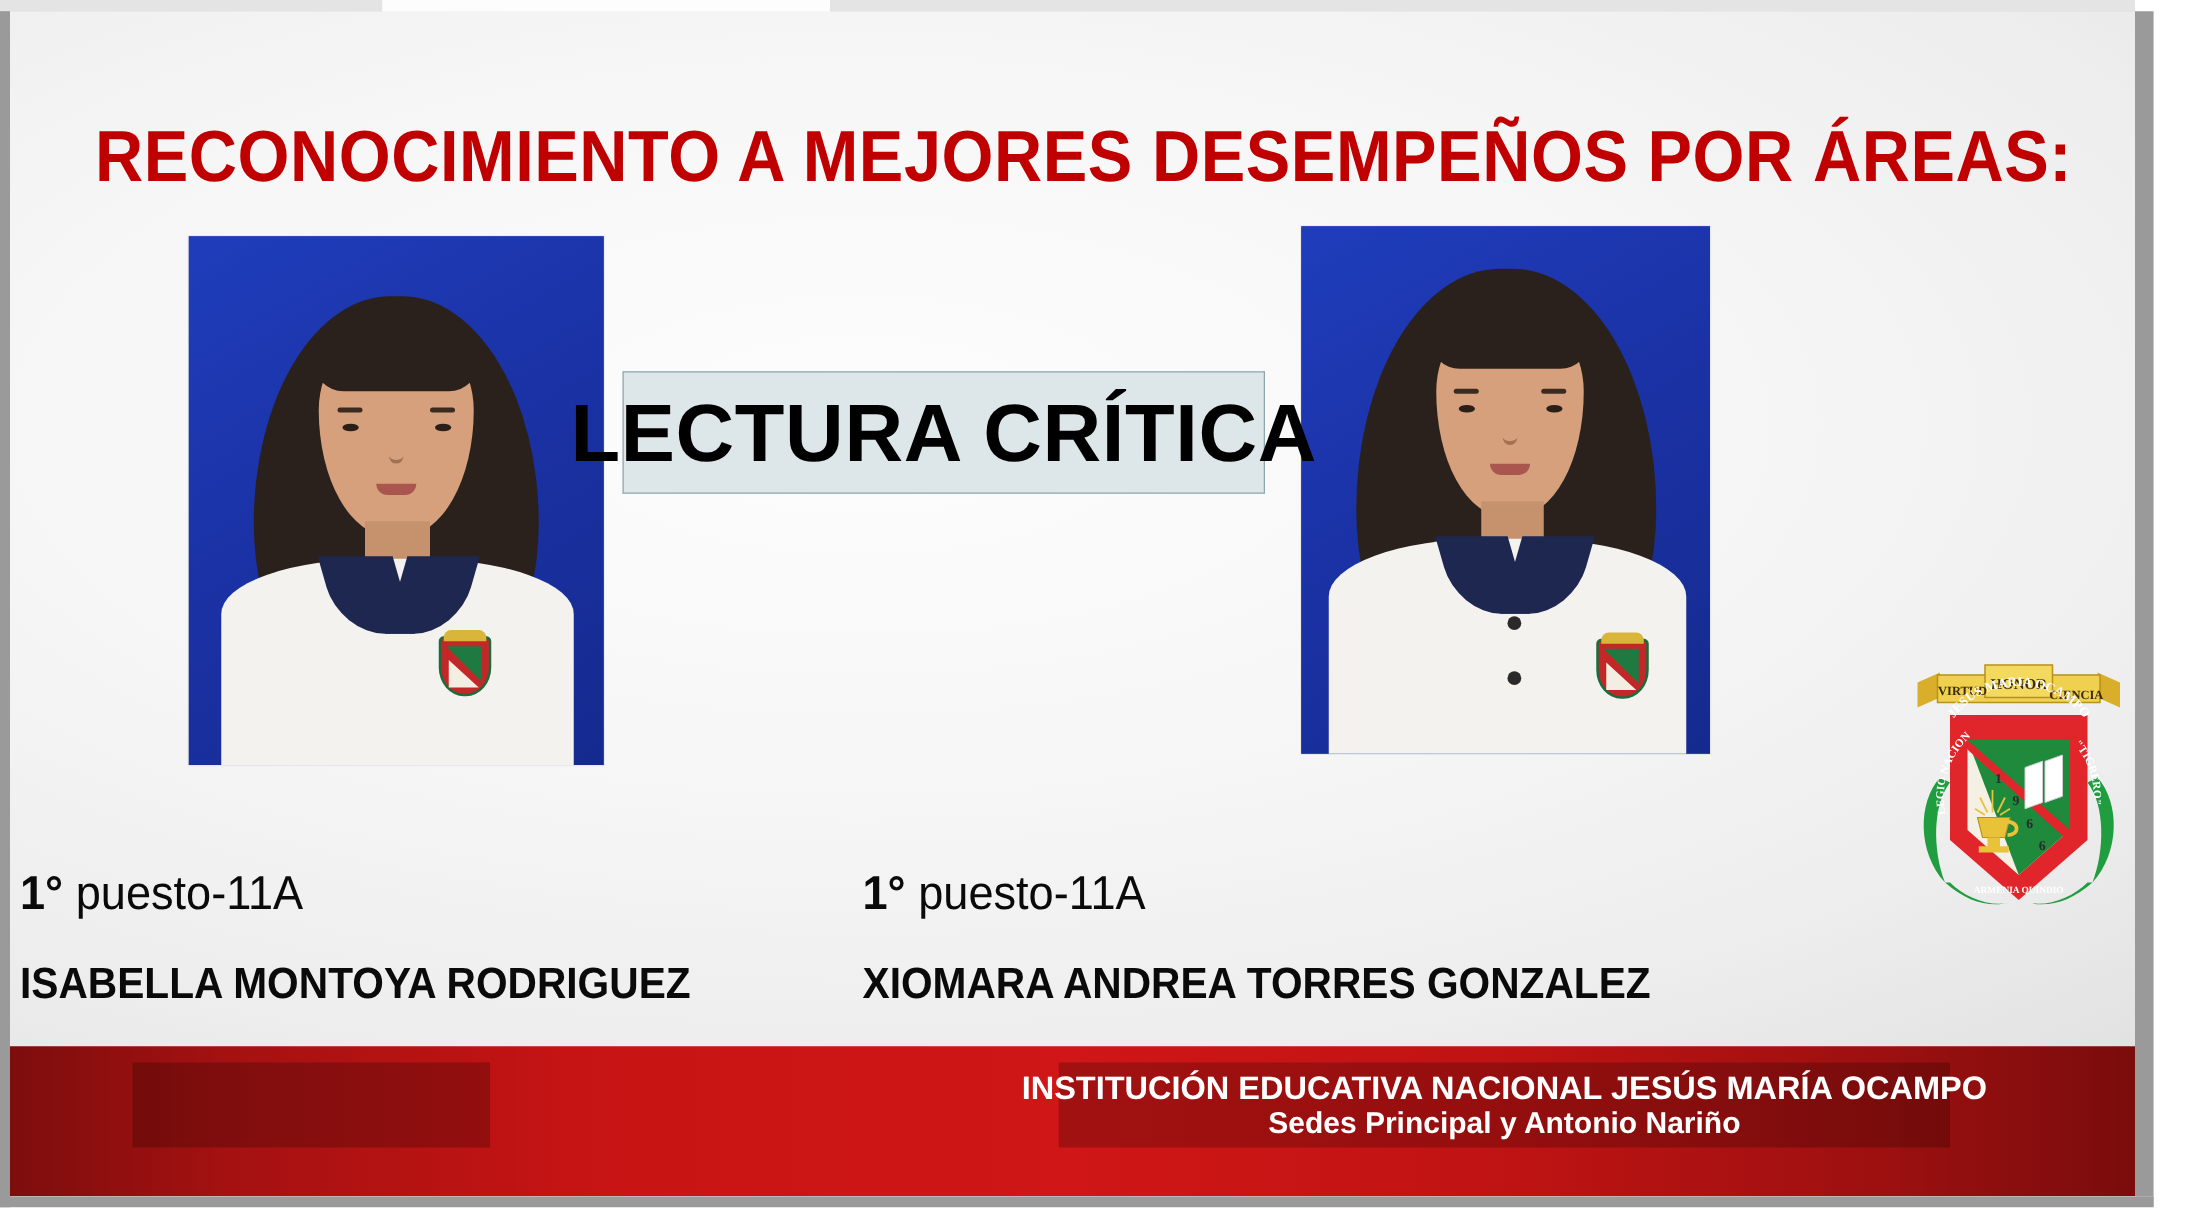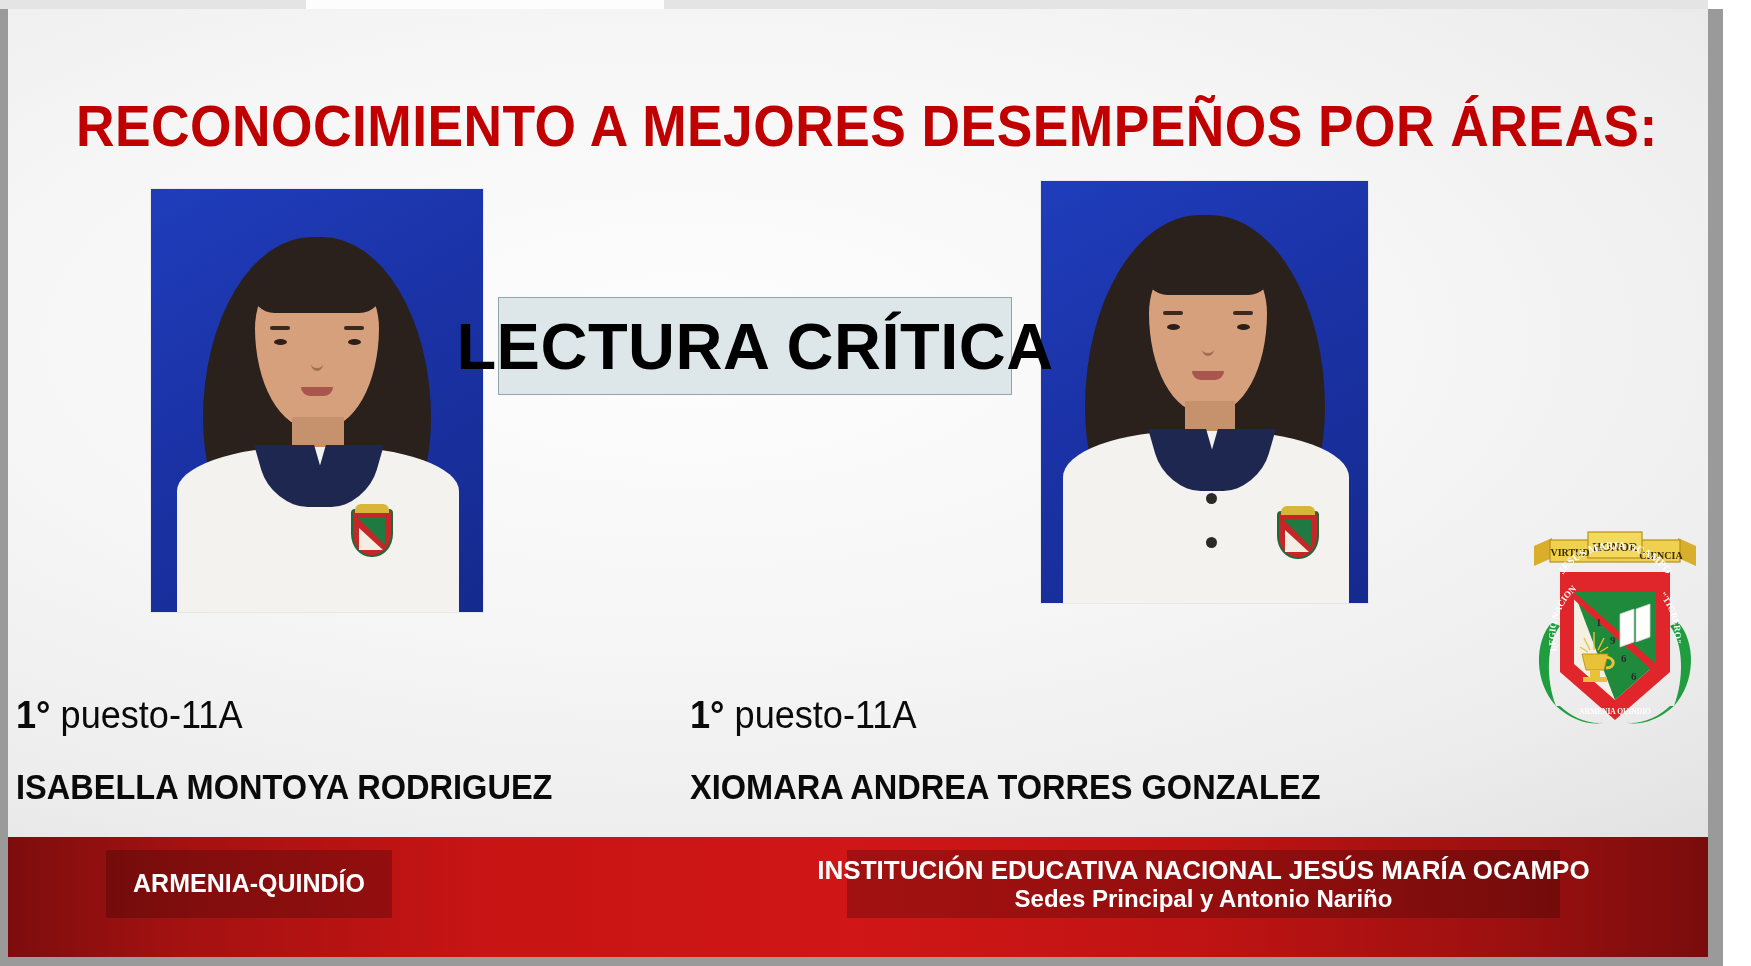--- a/index.html
+++ b/index.html
@@ -463,21 +463,20 @@
         <textPath href="#arcLeft" startOffset="50%" text-anchor="middle">COLEGIO NACIONAL</textPath>
       </text>
       <text font-family="&quot;Liberation Serif&quot;, serif" font-size="9" font-weight="bold" fill="#ffffff">
         <textPath href="#arcRight" startOffset="50%" text-anchor="middle">"TIGRERO"</textPath>
       </text>
       <text x="85" y="200" font-family="&quot;Liberation Serif&quot;, serif" font-size="7.5" font-weight="bold" fill="#ffffff" text-anchor="middle">ARMENIA   QUINDIO</text>
     </svg>
 
     <div id="footer-bar">
       <div id="footer-date-panel" class="footer-panel">
-        <div class="footer-line-2">ARMENIA-QUINDÍO</div>
       </div>
       <div id="footer-institution-panel" class="footer-panel">
         <div class="footer-line-1">INSTITUCIÓN EDUCATIVA NACIONAL JESÚS MARÍA OCAMPO</div>
         <div class="footer-line-2">Sedes Principal y Antonio Nariño</div>
       </div>
     </div>
 
   </div>
 </div>
 

